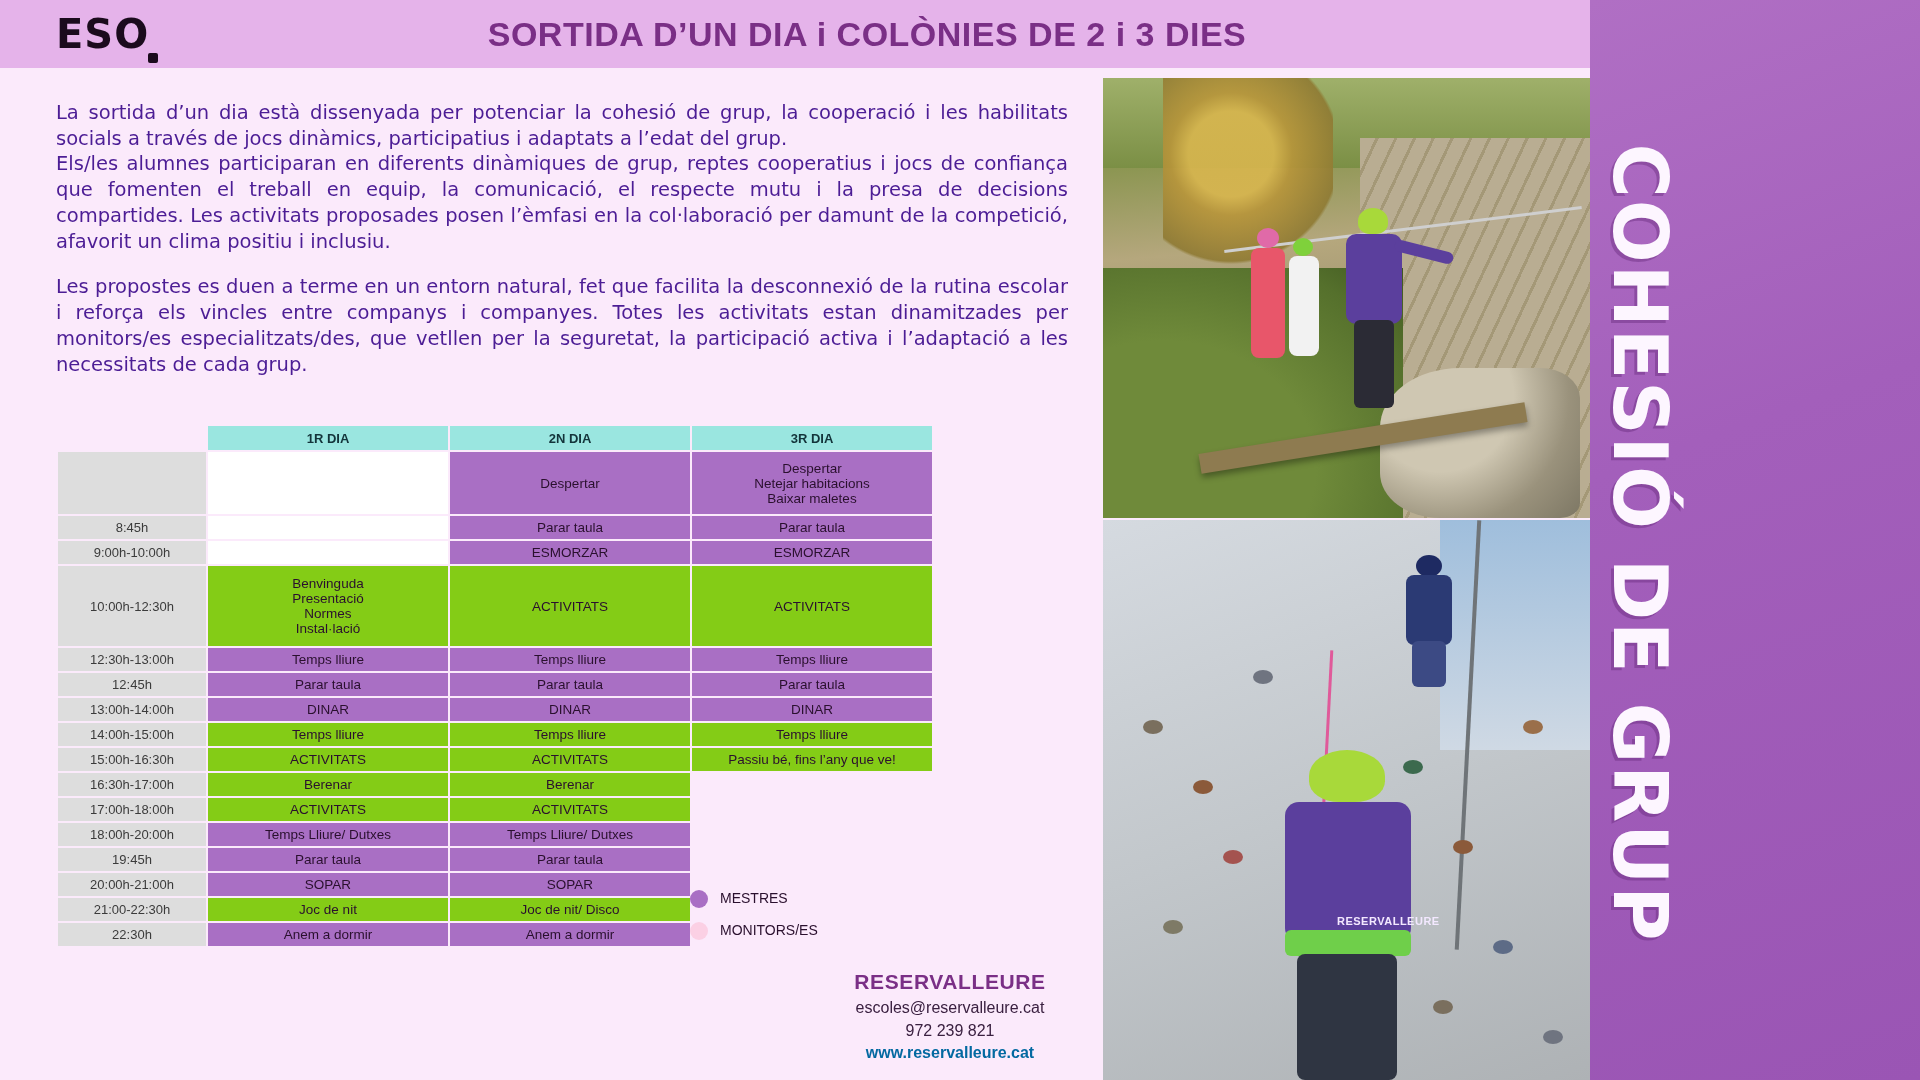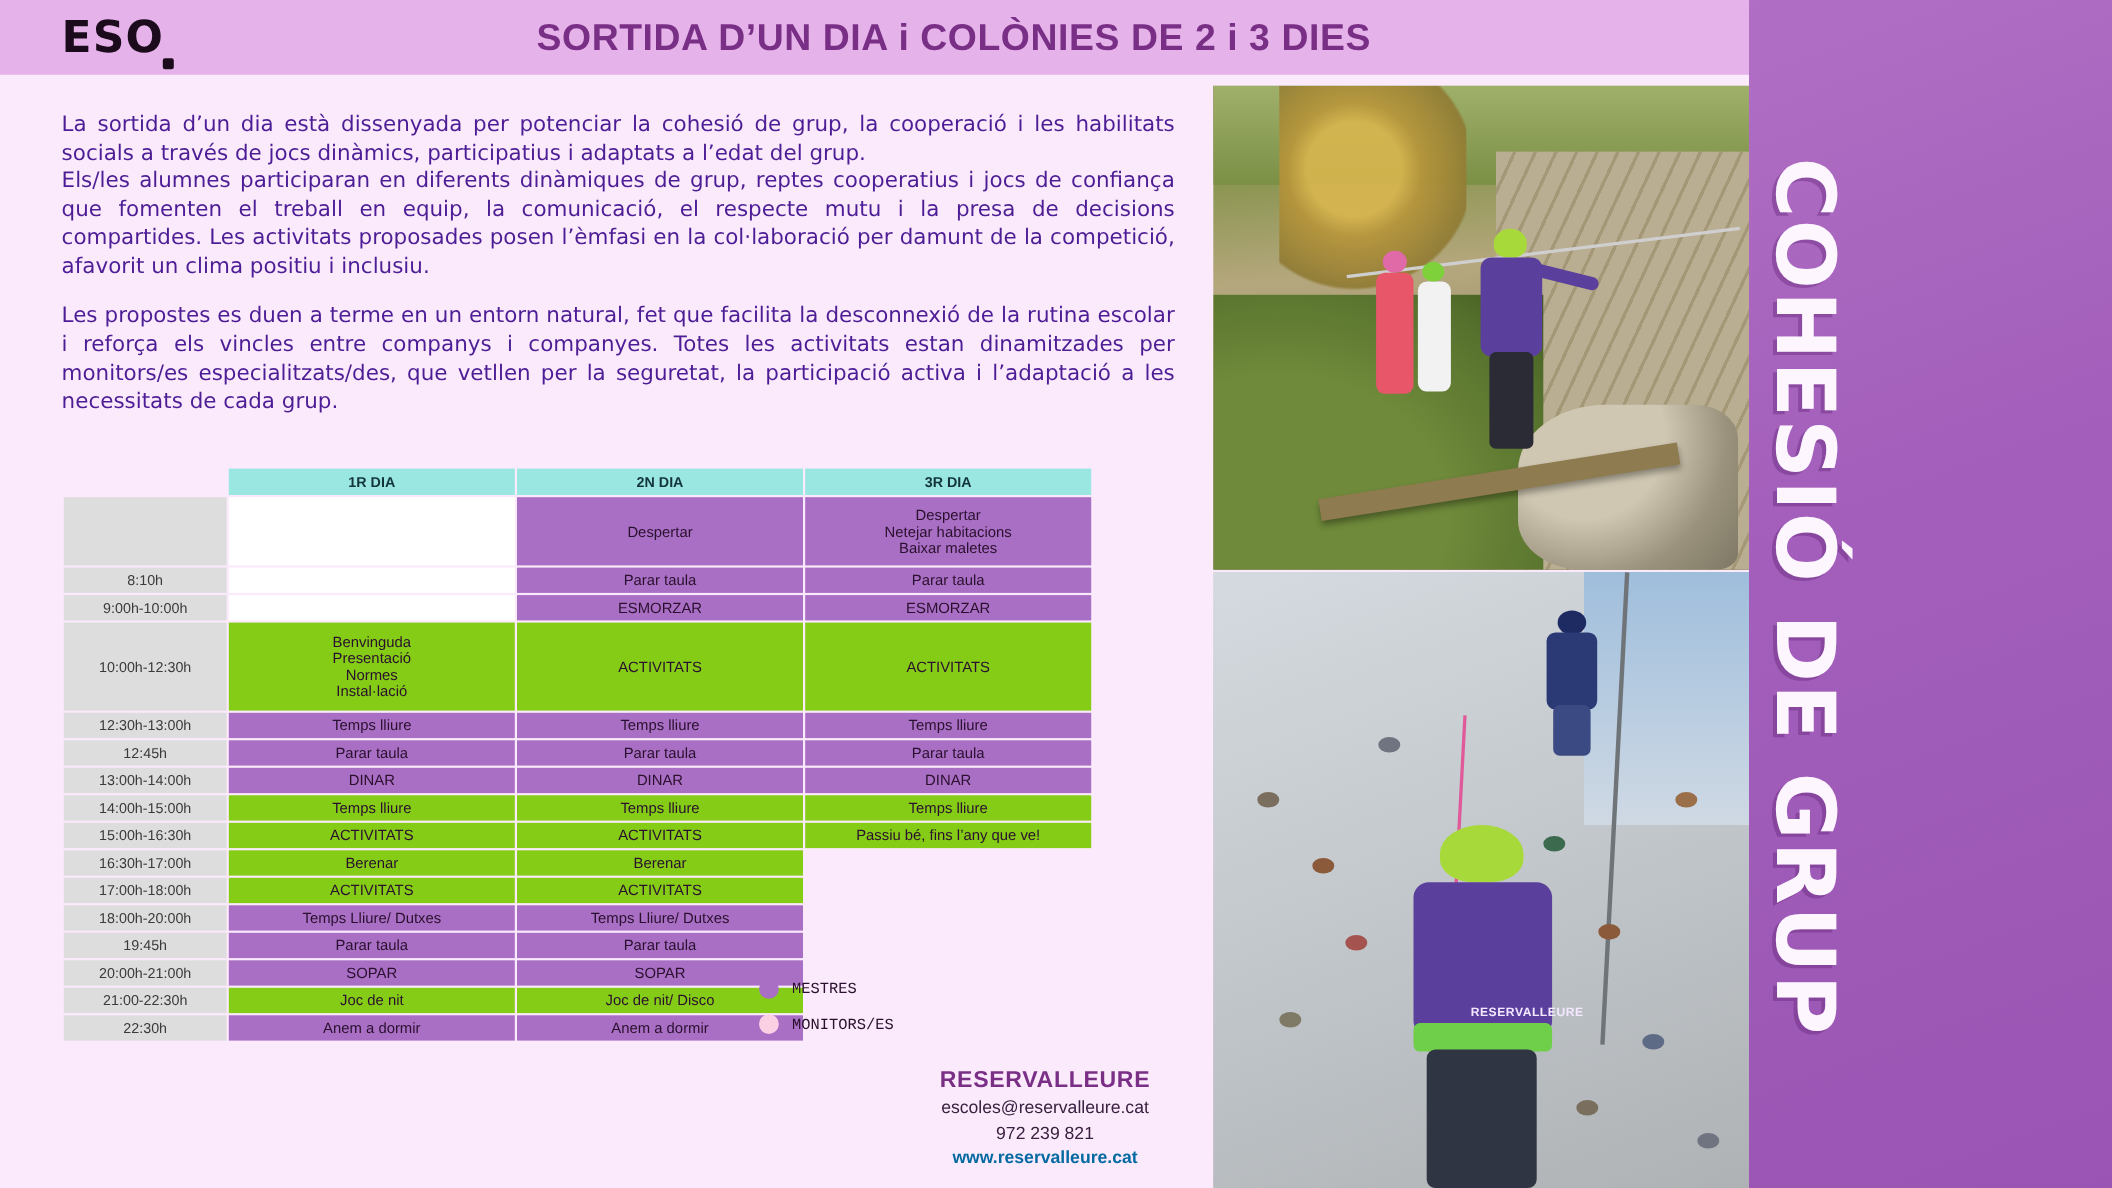--- a/index.html
+++ b/index.html
@@ -161,36 +161,36 @@
     left: 56px; top: 424px;
     border-collapse: separate;
     border-spacing: 2px 2px;
     font-size: 13.5px;
     color: #231023;
   }
   .sched td, .sched th { padding: 4px 6px; text-align: center; vertical-align: middle; font-weight: normal; }
   .sched th { background: #9ae6e0; font-size: 13px; font-weight: bold; color:#13343a; height: 24px; }
   .sched .corner { background: transparent; }
   .col-time { width: 148px; }
-  .col-day { width: 260px; }
+  .col-day { width: 240px; }
   .t-time { background: #dddddd; color:#3b3b3b; font-size: 13px; }
   .t-purple { background: #a96fc4; color: #2a102e; }
   .t-pink { background: #84cc16; color: #2a102e; }
   .t-white { background: #ffffff; }
   .t-blank { background: #dddddd; }
   .bold { font-weight: bold; }
 
   
   .legend {
     position: absolute;
     left: 690px; top: 890px;
     font-size: 14px;
     color: #2a102e;
   }
-  .legend-row { display: flex; align-items: flex-end; margin-bottom: 14px; font-family: Liberation Mono, monospace; }
+  .legend-row { display: flex; align-items: flex-start; margin-bottom: 14px; }
   .dot { width: 18px; height: 18px; border-radius: 50%; margin-right: 12px; }
   .dot-purple { background: #a96fc4; }
   .dot-pink { background: #fbd0e4; }
 
   
   .brand {
     position: absolute;
     left: 820px; top: 970px;
     width: 260px;
     text-align: center;
@@ -289,21 +289,21 @@
       </tr>
     </thead>
     <tbody id="sched-body">
         <tr>
           <td class="col-time t-blank" style="height: 62px;"></td>
           <td class="col-day t-white" style="height: 62px;"></td>
           <td class="col-day t-purple" style="height: 62px;">Despertar</td>
           <td class="col-day t-purple" style="height: 62px;">Despertar<br>Netejar habitacions<br>Baixar maletes</td>
         </tr>
         <tr>
-          <td class="col-time t-time">8:10h</td>
+          <td class="col-time t-time">8:45h</td>
           <td class="col-day t-white"></td>
           <td class="col-day t-purple">Parar taula</td>
           <td class="col-day t-purple">Parar taula</td>
         </tr>
         <tr>
           <td class="col-time t-time">9:00h-10:00h</td>
           <td class="col-day t-white"></td>
           <td class="col-day t-purple">ESMORZAR</td>
           <td class="col-day t-purple">ESMORZAR</td>
         </tr>

